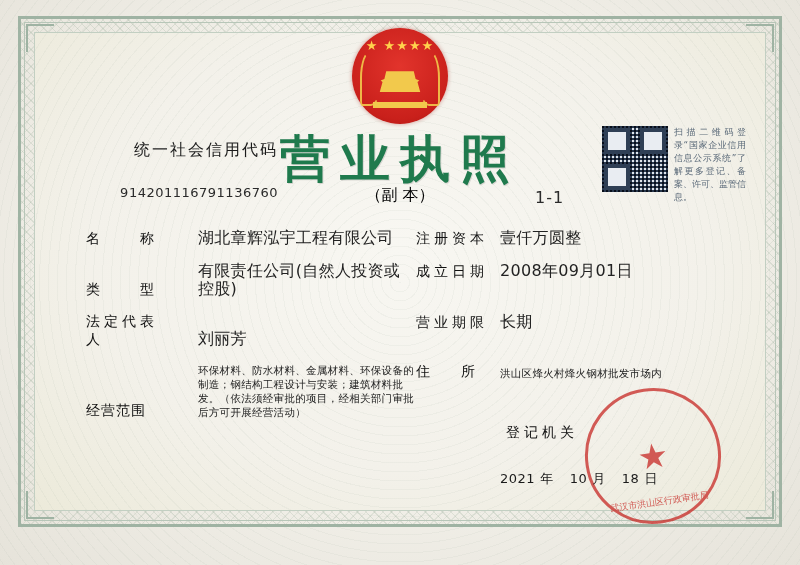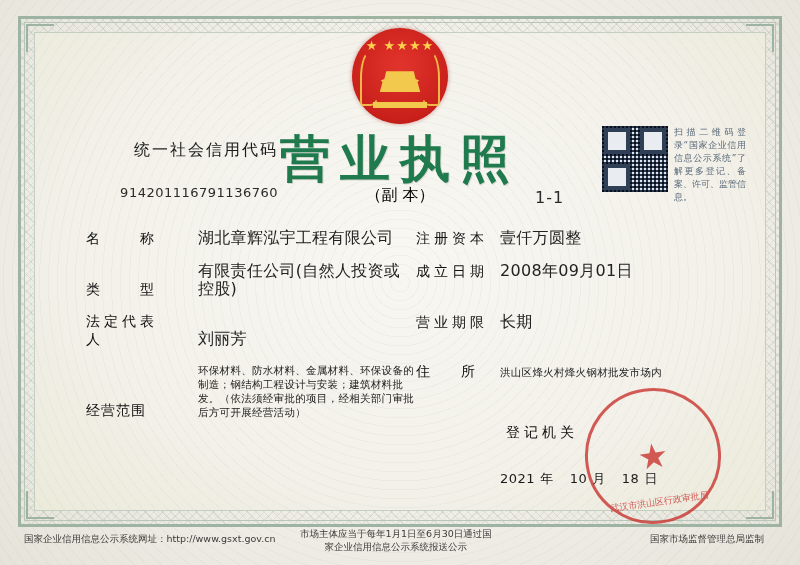--- a/index.html
+++ b/index.html
@@ -226,21 +226,21 @@
     width: 640px;
     font-size: 12.5px;
     color: #1b1b1b;
   }
   .row {
     display: flex;
     margin-bottom: 14px;
     align-items: flex-start;
   }
   .col-left { width: 330px; display: flex; align-items: flex-end; gap: 28px; }
-  .col-right { width: 300px; display: flex; align-items: center; }
+  .col-right { width: 300px; display: flex; align-items: flex-end; }
   .flabel {
     width: 84px;
     flex: none;
     font-size: 14px;
     letter-spacing: 4px;
     color: #111;
     line-height: 18px;
   }
   .fvalue {
     font-size: 16px;
@@ -441,22 +441,14 @@
     <span class="num">2021</span>
     <span>年</span>
     &nbsp;
     <span class="num">10</span>
     <span>月</span>
     &nbsp;
     <span class="num">18</span>
     <span>日</span>
   </div>
 
-  <div class="footer">
-    <div class="f-left">国家企业信用信息公示系统网址：http://www.gsxt.gov.cn</div>
-    <div class="f-center">
-      <div>市场主体应当于每年1月1日至6月30日通过国</div>
-      <div>家企业信用信息公示系统报送公示</div>
-    </div>
-    <div class="f-right">国家市场监督管理总局监制</div>
-  </div>
 
 </div>
 
 </body></html>

